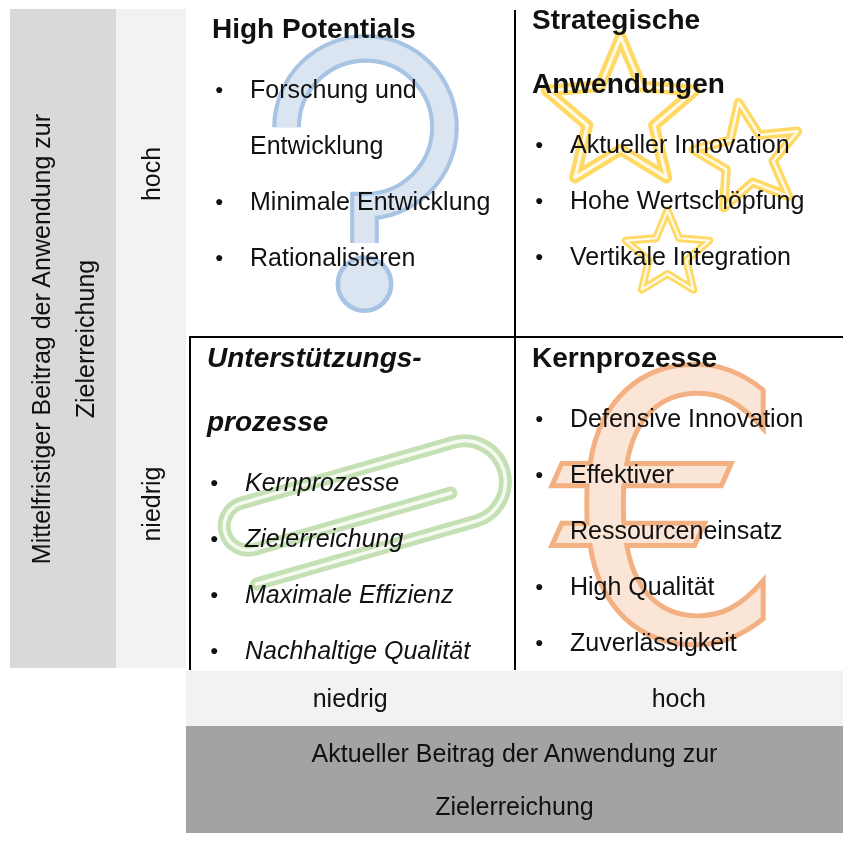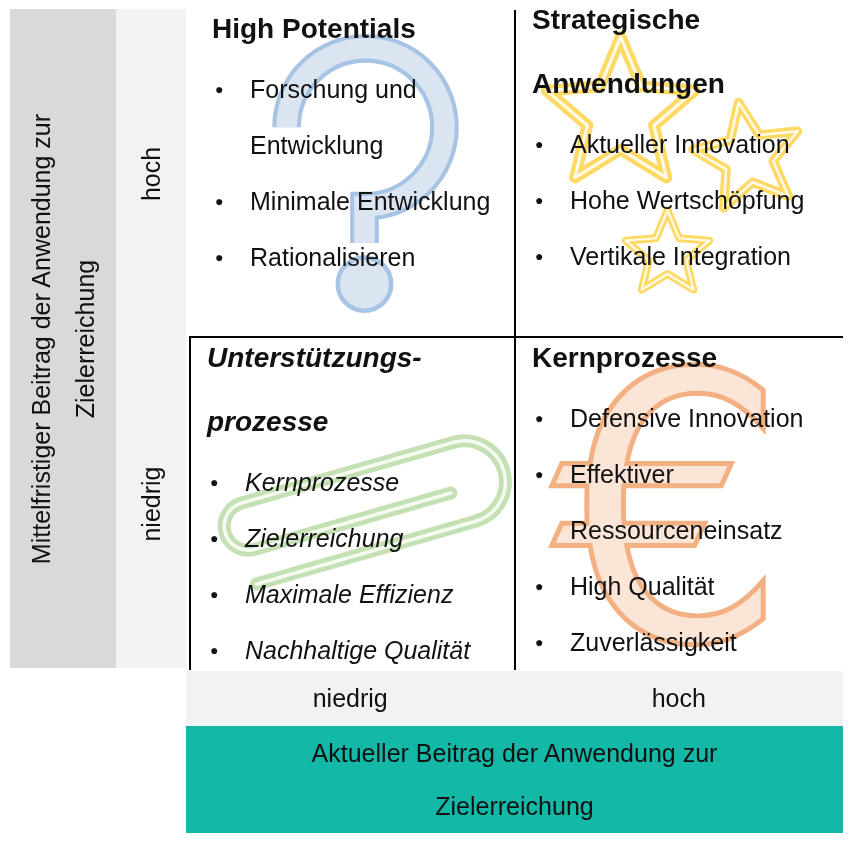--- a/index.html
+++ b/index.html
@@ -59,21 +59,21 @@
   .h-center { left:189px; top:336px; width:654px; height:2px; }
   .v-left-bottom { left:189px; top:336px; width:2px; height:334px; }
   
   .x-ticks-band {
     position:absolute; left:186px; top:671px; width:657px; height:55px;
     background:#f2f2f2; display:flex;
   }
   .x-tick { width:50%; display:flex; align-items:center; justify-content:center; font-size:25px; }
   .x-title-band {
     position:absolute; left:186px; top:726px; width:657px; height:107px;
-    background:#14b8a6;
+    background:#a3a3a3;
     display:flex; align-items:center; justify-content:center; text-align:center;
     font-size:25px; line-height:53px; white-space:pre-line;
   }
   svg.deco { overflow:visible; }
 </style>
 </head>
 <body>
 
 <div class="canvas">
 

